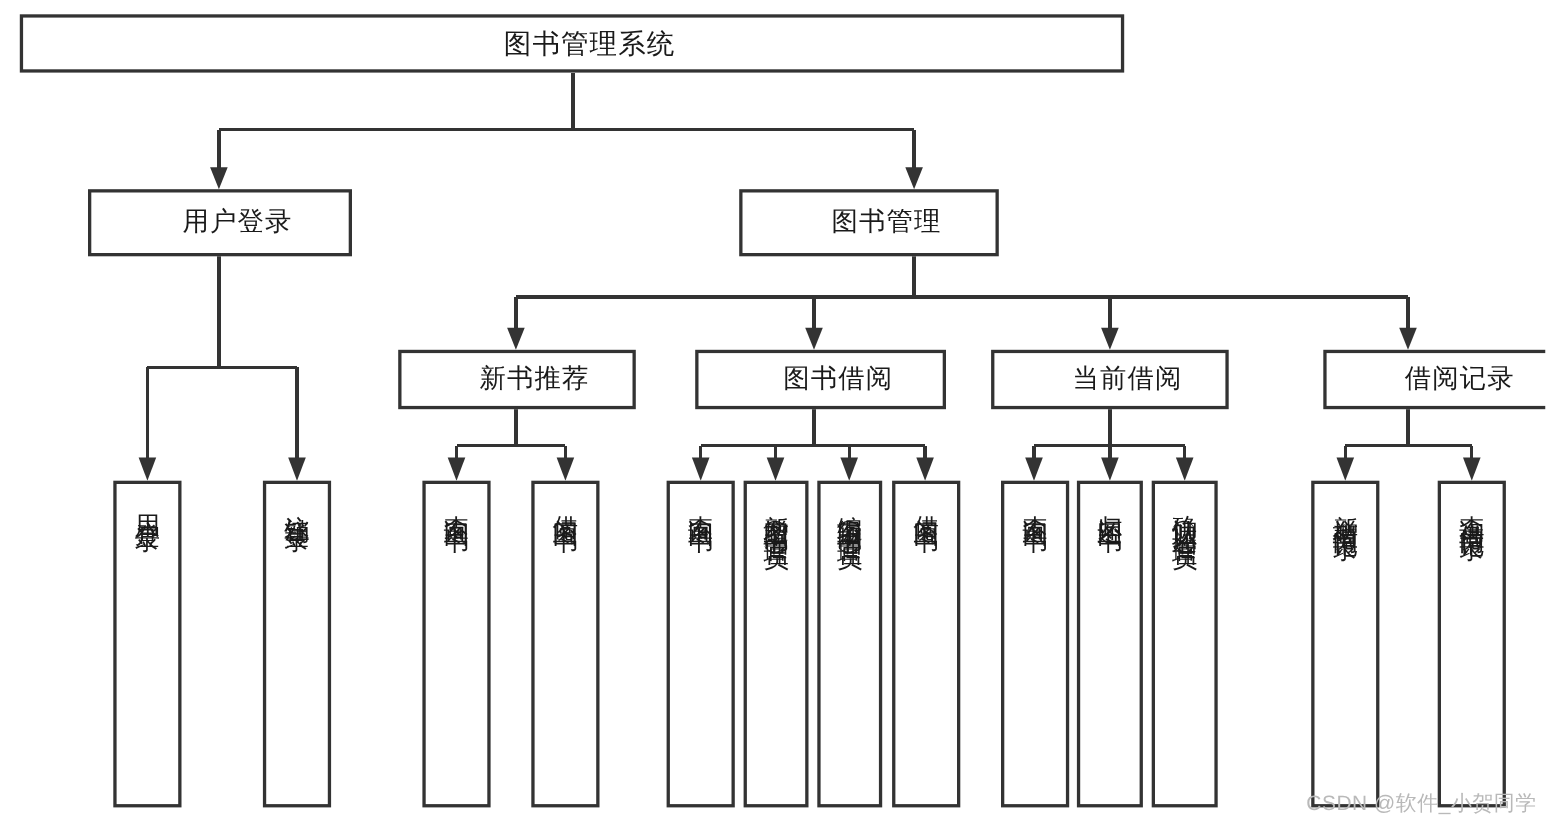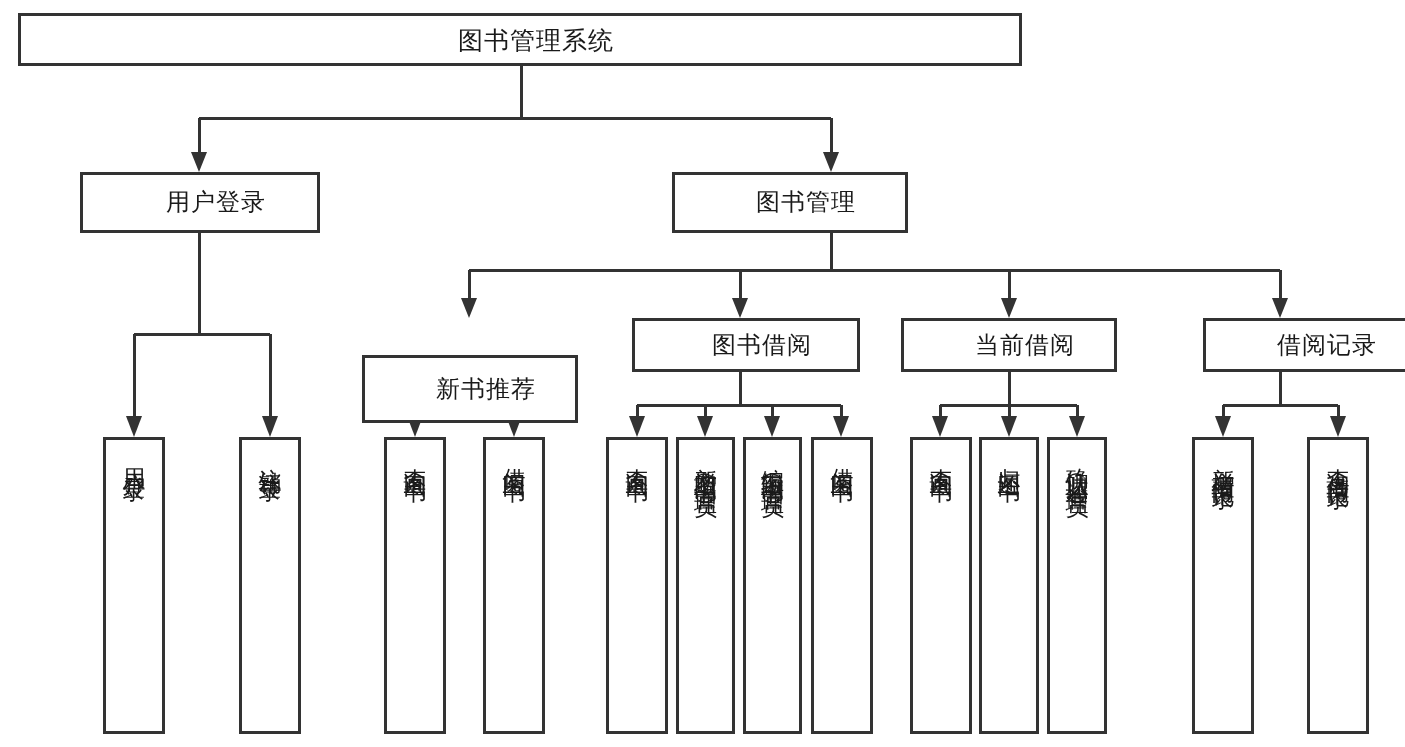--- a/index.html
+++ b/index.html
@@ -160,21 +160,21 @@
   </div>
 
   <div class="node horiz" style="left:80px; top:172px; width:240px; height:61px;">
     <span>用户登录</span>
   </div>
 
   <div class="node horiz" style="left:672px; top:172px; width:236px; height:61px;">
     <span>图书管理</span>
   </div>
 
-  <div class="node horiz" style="left:362px; top:318px; width:216px; height:68px;margin-top:37px;">
+  <div class="node horiz" style="left:362px; top:318px; width:216px; height:54px;">
     <span>新书推荐</span>
   </div>
 
   <div class="node horiz" style="left:632px; top:318px; width:228px; height:54px;">
     <span>图书借阅</span>
   </div>
 
   <div class="node horiz" style="left:901px; top:318px; width:216px; height:54px;">
     <span>当前借阅</span>
   </div>
@@ -228,14 +228,15 @@
   </div>
 
   <div class="node vert" style="left:1192px; top:437px; width:62px; height:297px;">
     <span class="vtext">新增借阅记录</span>
   </div>
 
   <div class="node vert" style="left:1307px; top:437px; width:62px; height:297px;">
     <span class="vtext">查询借阅记录</span>
   </div>
 
+  <div id="watermark">CSDN @软件_小贺同学</div>
 
 </div>
 
 </body></html>

